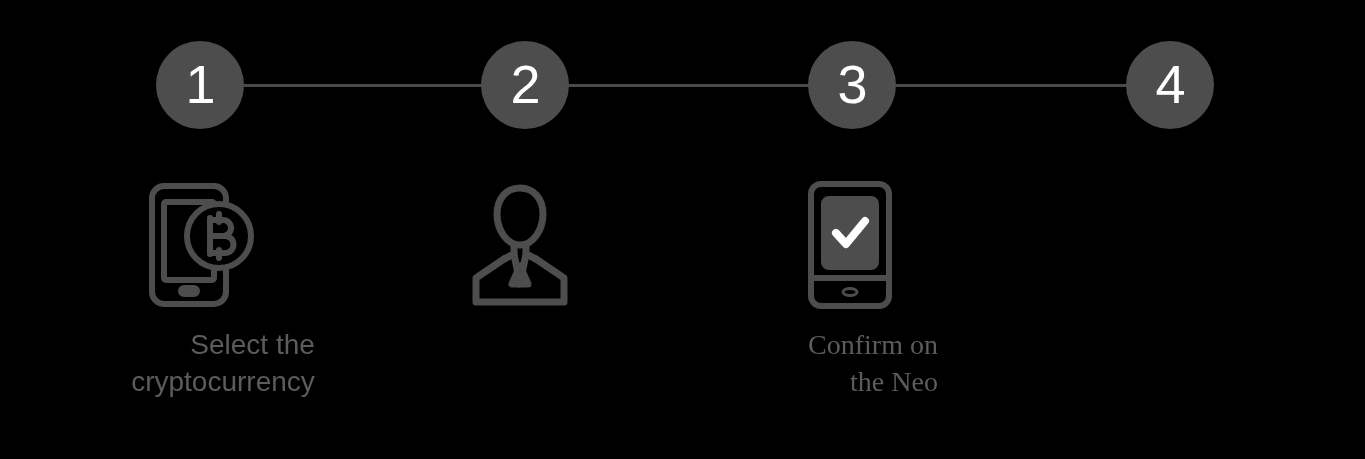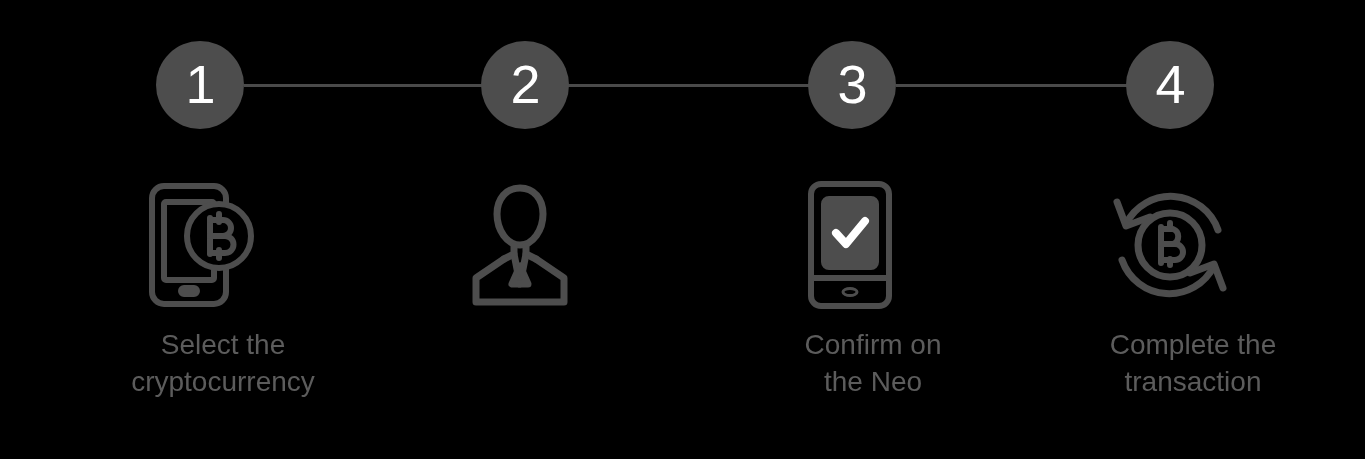--- a/index.html
+++ b/index.html
@@ -78,37 +78,37 @@
     position: absolute;
     top: 0;
     width: 300px;
     height: 240px;
     display: flex;
     flex-direction: column;
     align-items: center;
   }
   .col-1 { left: 50px; }
   .col-2 { left: 370px; }
-  .col-3 { left: 700px; }
+  .col-3 { left: 700px; font-family: Liberation Serif, serif; }
   .col-4 { left: 1020px; }
 
   .icon-box {
     height: 140px;
     display: flex;
     align-items: center;
     justify-content: center;
   }
   .icon-box svg { display:block; }
 
   .step-label {
     margin-top: 12px;
     color: #5c5c5c;
     font-size: 28px;
     line-height: 1.32;
-    text-align: center;
+    text-align: right;
     white-space: pre-line;
     letter-spacing: 0px;
     margin-left: 46px;
   }
 </style>
 </head>
 <body>
 
 <div id="stepper-root">
 
@@ -176,37 +176,15 @@
           <path d="M16 98 H94"></path>
           <rect x="28" y="18" width="54" height="70" rx="6" ry="6" fill="#4d4d4d" stroke="#4d4d4d" stroke-width="4"></rect>
           <path d="M41 53 L51 64 L70 41" stroke="#ffffff" stroke-width="8" stroke-linecap="round" stroke-linejoin="round" fill="none"></path>
           <ellipse cx="55" cy="112" rx="7" ry="3.5" fill="none" stroke="#4d4d4d" stroke-width="3"></ellipse>
         </svg>
       </div>
       <div class="step-label">Confirm on
 the Neo</div>
     </div>
 
-    <div class="step-col col-4">
-      <div class="icon-box">
-        <svg width="128" height="130" viewBox="0 0 128 130" fill="none" stroke="#4d4d4d" stroke-width="7" stroke-linecap="round" stroke-linejoin="round">
-
-          <path d="M20 44 A50 50 0 0 1 112 50"></path>
-          <path d="M11 22 L20 46 L44 37" fill="none"></path>
-
-          <path d="M108 86 A50 50 0 0 1 16 80"></path>
-          <path d="M117 108 L108 84 L84 93" fill="none"></path>
-
-          <circle cx="64" cy="65" r="32" stroke-width="7"></circle>
-          <g stroke-width="6">
-            <path d="M55 47 v36"></path>
-            <path d="M64 43 v6 M64 79 v6"></path>
-            <path d="M55 49 h12 a8 8 0 0 1 0 15 h-12"></path>
-            <path d="M55 64 h14 a8 8 0 0 1 0 16 h-14"></path>
-          </g>
-        </svg>
-      </div>
-      <div class="step-label">Complete the
-transaction</div>
-    </div>
 
   </div>
 </div>
 
 </body></html>

